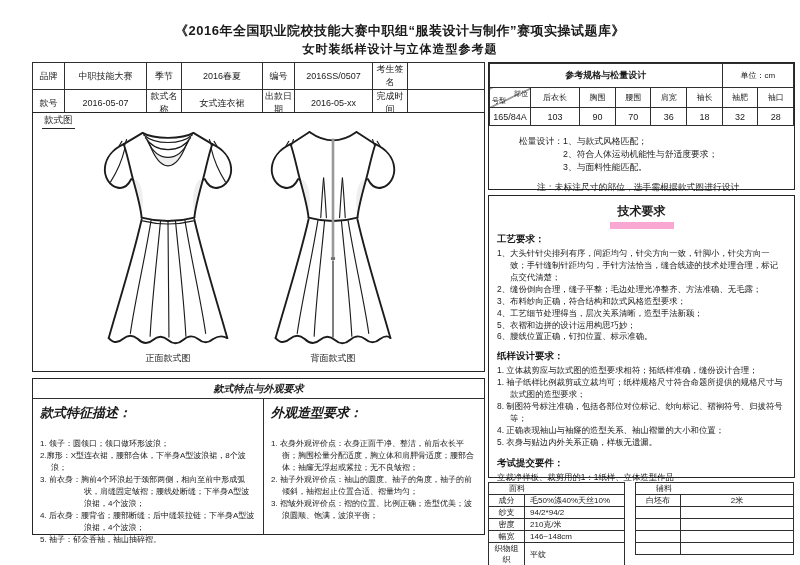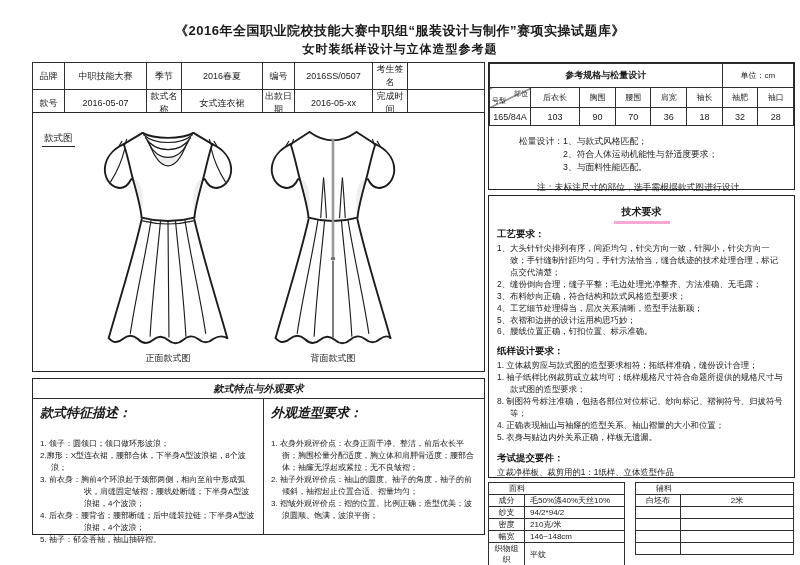--- a/index.html
+++ b/index.html
@@ -15,21 +15,21 @@
   table { border-collapse:collapse; }
   td { border:1px solid #2f2f2f; font-size:9px; text-align:center; vertical-align:middle; padding:0 2px; }
 
   
   .info-table { left:32px; top:62px; }
   .info-table td { height:23px; }
 
   
   .box { border:1.5px solid #262626; background:#fff; }
   .figure-box { left:32px; top:112px; width:453px; height:260px; }
-  .figure-label { position:absolute; top:19px; left:9px; font-size:9.5px; border-bottom:1px solid #262626; padding:0 2px 1px 2px; }
+  .figure-label { position:absolute; top:1px; left:9px; font-size:9.5px; border-bottom:1px solid #262626; padding:0 2px 1px 2px; }
   .fig-svg { position:absolute; top:6px; }
   .fig-caption { position:absolute; top:239px; width:160px; text-align:center; font-size:9px; }
 
   .features-box { left:32px; top:378px; width:453px; height:157px; }
   .features-header { height:20px; line-height:20px; text-align:center; font-size:10px; font-weight:600; border-bottom:1px solid #2f2f2f;font-style:italic; }
   .feat-col { position:absolute; top:20px; bottom:0; padding:5px 7px 0 7px; }
   .feat-left  { left:0; width:230px; }
   .feat-right { left:230px; right:0; border-left:1px solid #2f2f2f; }
   .feat-title { font-size:13px; font-weight:600; margin-bottom:16px;font-style:italic; }
   .feat-item { font-size:8px; line-height:1.5; padding-left:11px; text-indent:-11px; }
@@ -48,21 +48,21 @@
   .diag .dt { position:absolute; top:1px; right:2px; font-size:7px; }
   .diag .db { position:absolute; bottom:1px; left:2px; font-size:7px; }
   .ease-wrap { padding:9px 4px 0 30px; font-size:8.8px; line-height:1.45; }
   .ease-row { display:flex; }
   .ease-label { white-space:nowrap; }
   .ease-note { margin-top:8px; margin-left:18px; font-size:8.8px; }
 
   
   .tech-box { left:488px; top:195px; width:307px; height:283px; padding:5px 8px 0 8px; }
   .tech-header { text-align:center; margin-bottom:4px; }
-  .tech-header span { display:inline-block; font-size:10px; font-weight:600; border-bottom:3px solid #f9a8d4; padding:0 8px 2px 8px; }
+  .tech-header span { display:inline-block; font-size:12px; font-weight:600; border-bottom:7px solid #f9a8d4; padding:0 8px 2px 8px; }
   .tech-title { font-size:9.5px; font-weight:600; margin:4px 0 2px 0; }
   .tech-item { font-size:8.4px; line-height:1.42; padding-left:13px; text-indent:-13px; }
   .submit-text { font-size:8.4px; line-height:1.4; }
 
   
   .mat-table td { height:12px; font-size:8px; }
   .fabric-table { left:488px; top:482px; }
   .acc-table { left:635px; top:482px; }
   .mat-head { text-align:left; padding-left:20px; }
   .mat-val { text-align:left; padding-left:5px; }

